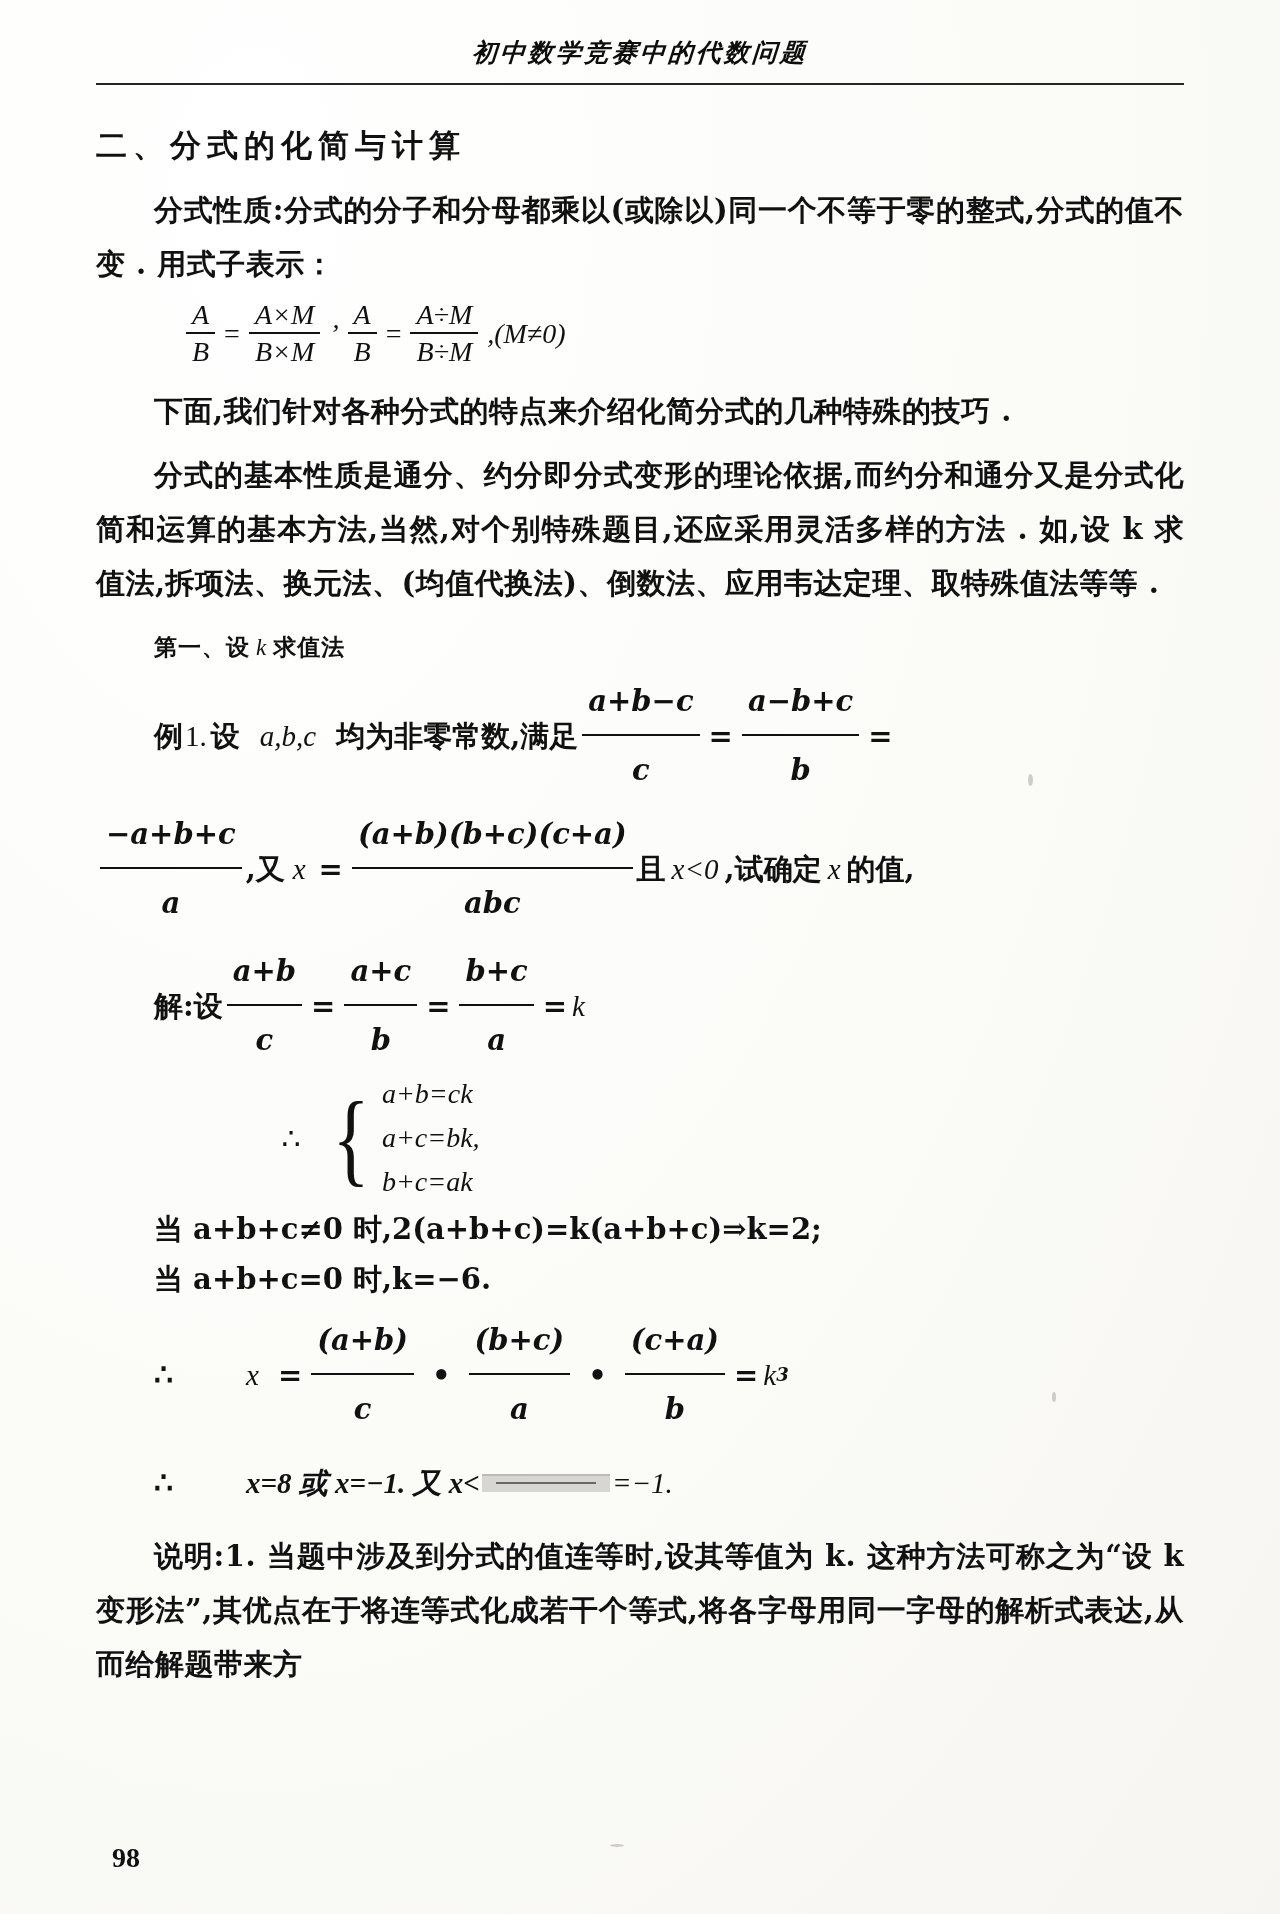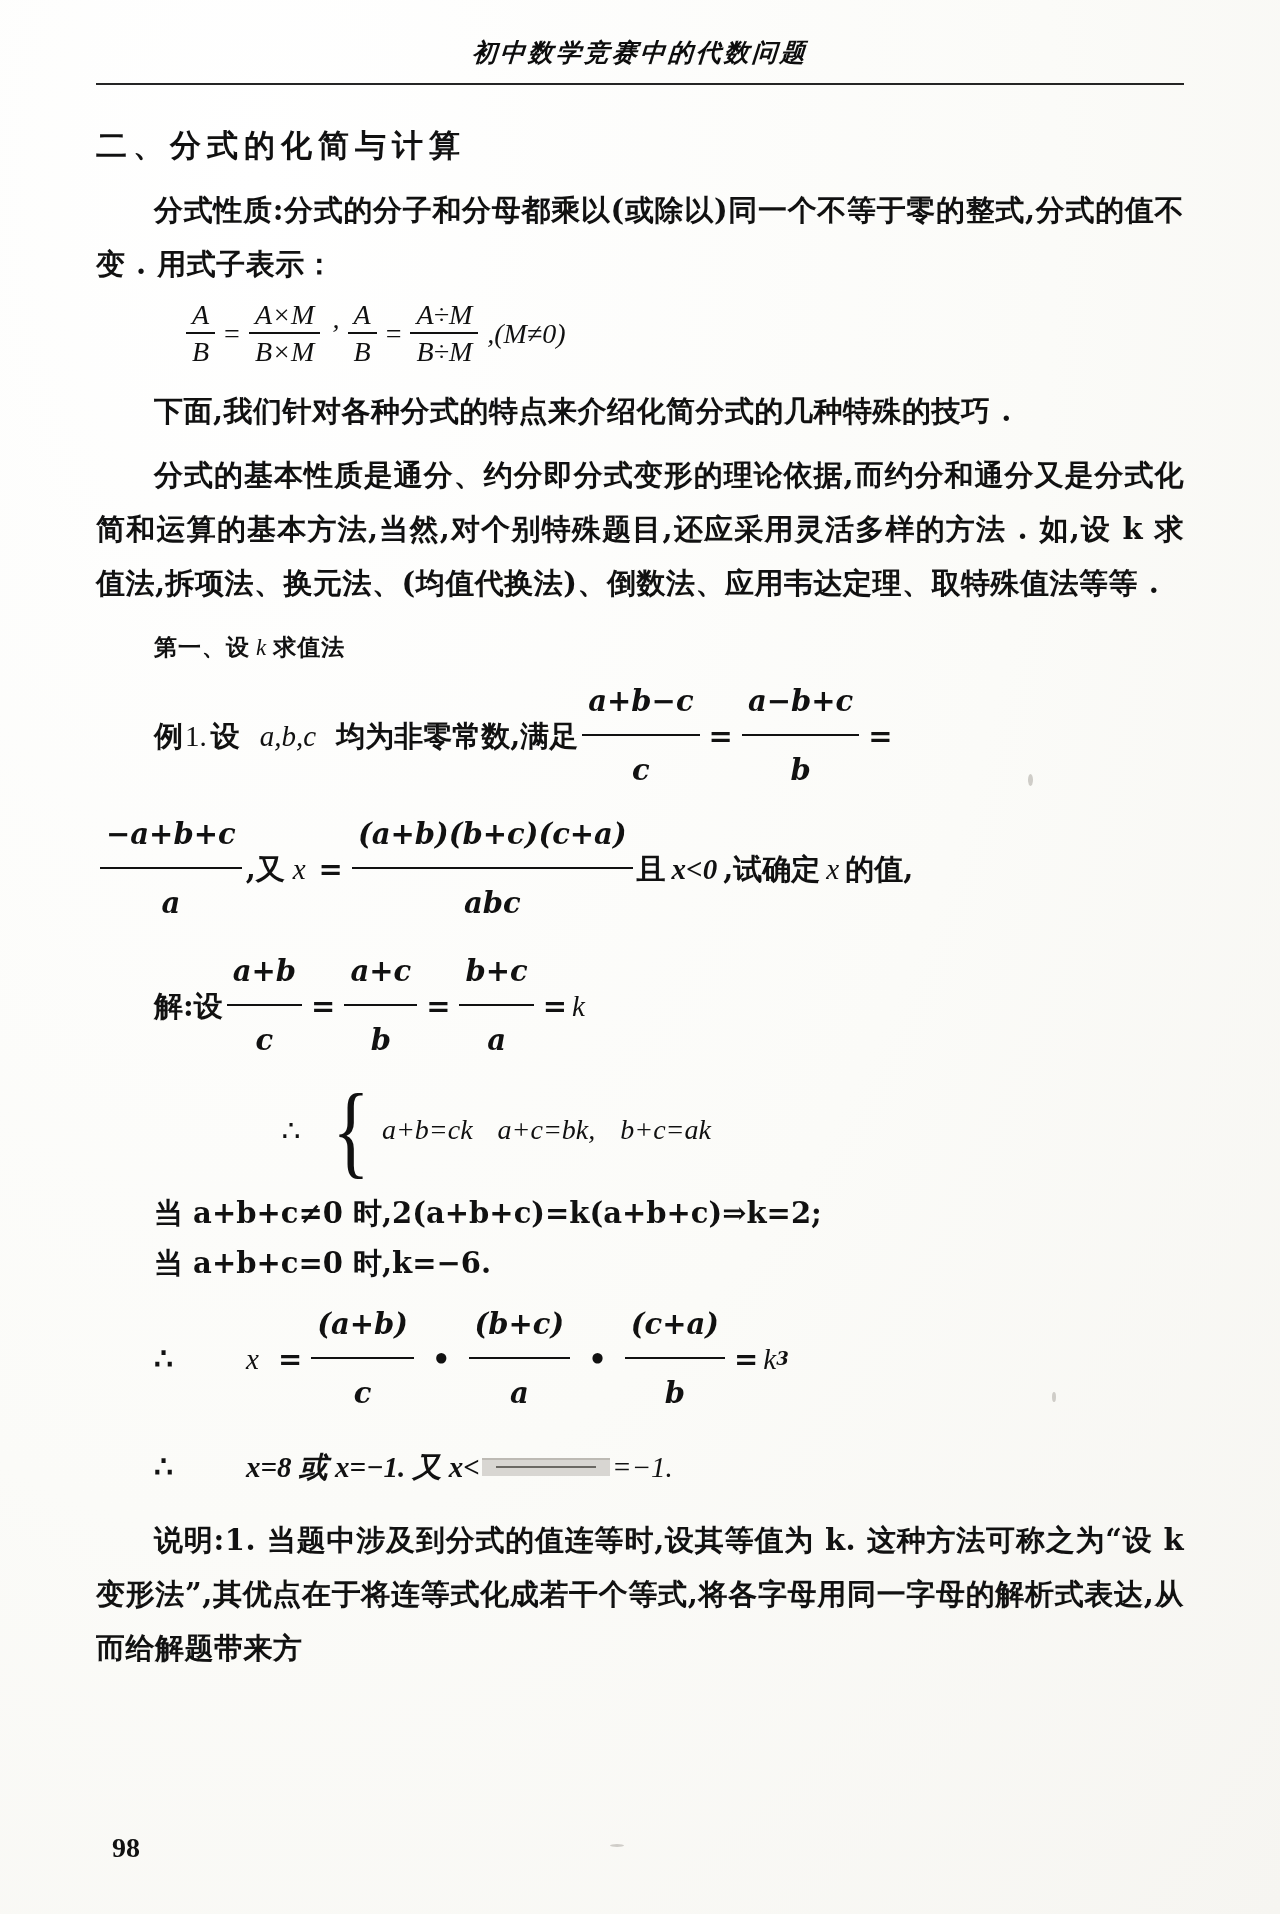--- a/index.html
+++ b/index.html
@@ -122,42 +122,42 @@
     font-size:30px; width:70px; text-align:center; font-style:normal;
   }
   .brace{
     font-size:104px;
     line-height:104px;
     font-family:"Liberation Serif",serif;
     margin-right:6px;
     transform:scaleX(.75);
     font-weight:300;
   }
-  .sys-rows{ display:flex;gap:25px; font-style:italic; font-size:28px;}
+  .sys-rows{ display:flex;flex-direction:column; gap:12px; font-style:italic; font-size:28px;}
 
   .redact{
     display:inline-block;
     width:128px;height:16px;
     background:#d8d6d2;
     border-top:2px solid #bdbab4;
     vertical-align:middle;
     margin:0 2px;
     position:relative;
   }
   .redact::after{
     content:"";position:absolute;left:14px;right:14px;top:6px;height:2px;background:#6a6863;
   }
 
   .sup{ font-size:18px; vertical-align:super; font-style:italic;}
 
   
   .folio{
     position:absolute;
     left:16px;
-    bottom:50px;
+    bottom:40px;
     font-size:28px;
     font-family:"Liberation Serif",serif;
     font-weight:600;
   }
   .speck{position:absolute;background:#cfcdc8;border-radius:50%;}
 </style>
 </head>
 <body>
 
 <div class="page"></div>
@@ -234,21 +234,21 @@
     </span>
     <span>,又</span>
     <span class="math-i" style="margin:0 8px;">x</span>
     <span class="op">=</span>
     <span class="frac">
       <span class="top">(a+b)(b+c)(c+a)</span>
       <span class="bar"></span>
       <span class="bot">abc</span>
     </span>
     <span>且</span>
-    <span class="math-i" style="margin:0 6px;font-weight:bold;">x&lt;0</span>
+    <span class="math-i" style="margin:0 6px;">x&lt;0</span>
     <span>,试确定</span>
     <span class="math-i" style="margin:0 6px;">x</span>
     <span>的值,</span>
   </div>
 
   <div class="flowline" style="padding-left:58px;margin-top:4px;">
     <span style="font-weight:800;">解</span>
     <span>:设</span>
     <span class="frac">
       <span class="top">a+b</span>

